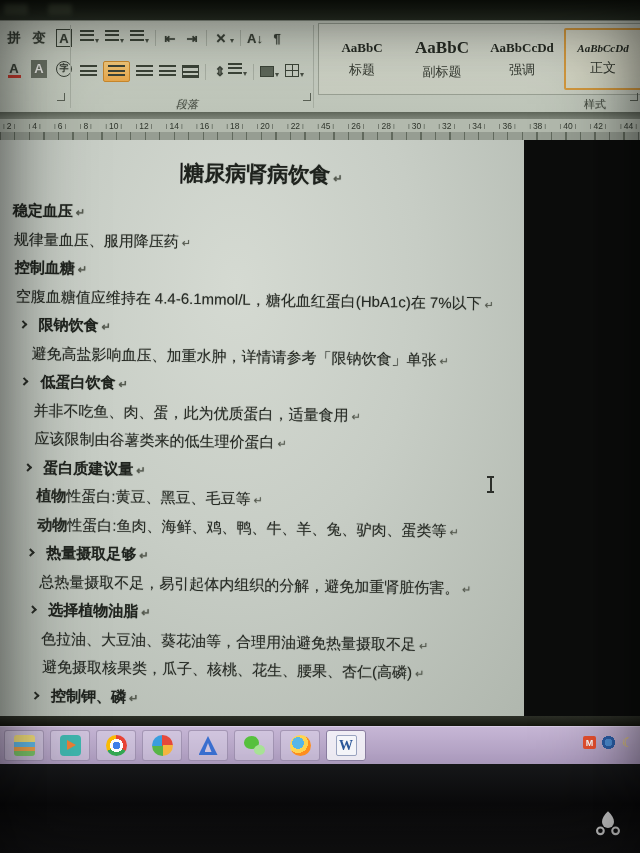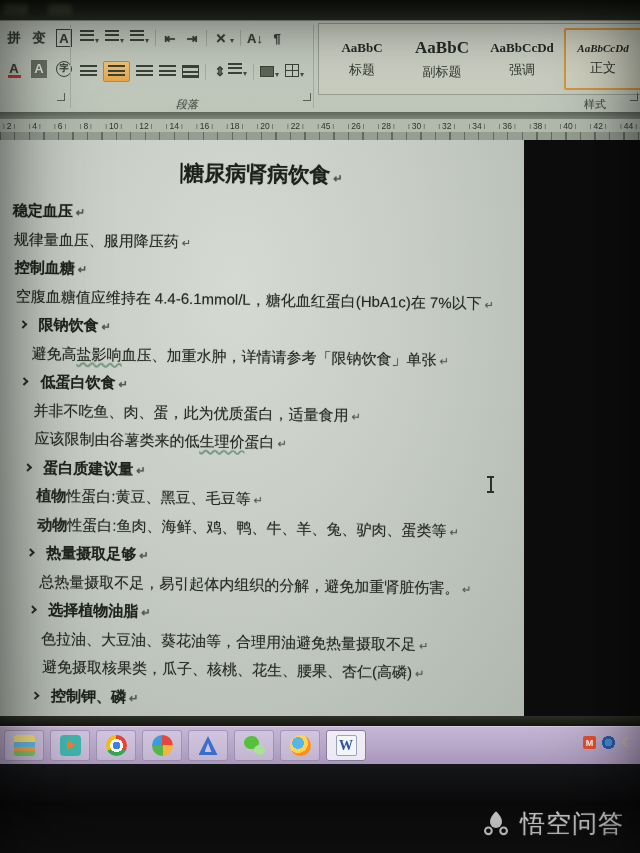--- a/index.html
+++ b/index.html
@@ -86,21 +86,21 @@
   .doc-title{text-align:center;font-size:21px;font-weight:bold;color:#1e221d;
     margin-bottom:16px;text-shadow:0 0 1px rgba(30,34,29,.5);}
   .caret{display:inline-block;width:2px;height:21px;background:#161616;
     vertical-align:-4px;margin-right:1px;}
   .doc-line{font-size:15px;line-height:19px;margin-bottom:7.5px;white-space:nowrap;
     text-shadow:0 0 1px rgba(42,46,40,.45);}
   .doc-line.heading{font-weight:bold;margin-top:3px;color:#20241f;}
   .arrow-ic{display:inline-block;width:6px;height:6px;
     border-right:2.2px solid #2a2e28;border-bottom:2.2px solid #2a2e28;
     transform:rotate(-45deg);margin:0 13px 2px 3px;}
-  .wavy{text-decoration:underline;text-decoration-style:wavy;
+  .wavy{text-decoration-style:wavy;
     text-decoration-color:#6fa381;text-underline-offset:3px;}
   .pmark{font-size:11px;color:#565b50;margin-left:3px;}
   .doc-line.clipped{height:10px;overflow:hidden;margin-bottom:0;color:#3a3f38;}
   .ibeam{position:absolute;left:486px;top:336px;width:9px;height:17px;}
   .ibeam i{position:absolute;left:4px;top:0;bottom:0;width:1.6px;background:#2c2f2a;}
   .ibeam u{position:absolute;left:1px;width:7px;height:1.6px;background:#2c2f2a;}
   .ibeam u.b{bottom:0;} .ibeam u.t{top:0;}
 
   
   .gap-strip{position:absolute;left:0;top:716px;width:640px;height:10px;
@@ -341,18 +341,17 @@
       </div>
   </div>
 
   <div class="bezel">
     <div class="watermark">
       <svg width="32" height="32" viewBox="0 0 40 40">
         <path d="M20 4 C15 8.5 12.5 13 12.5 17.5 a7.5 7.5 0 1 0 15 0 C27.5 13 25 8.5 20 4 Z" fill="#e6e6e6"></path>
         <circle cx="10.5" cy="28.5" r="4.2" stroke="#e6e6e6" stroke-width="2.6" fill="none"></circle>
         <circle cx="29.5" cy="28.5" r="4.2" stroke="#e6e6e6" stroke-width="2.6" fill="none"></circle>
       </svg>
-      <span class="wm-text">悟空问答</span>
     </div>
   </div>
 
   <div class="vignette"></div>
 </div>
 
 </body></html>

